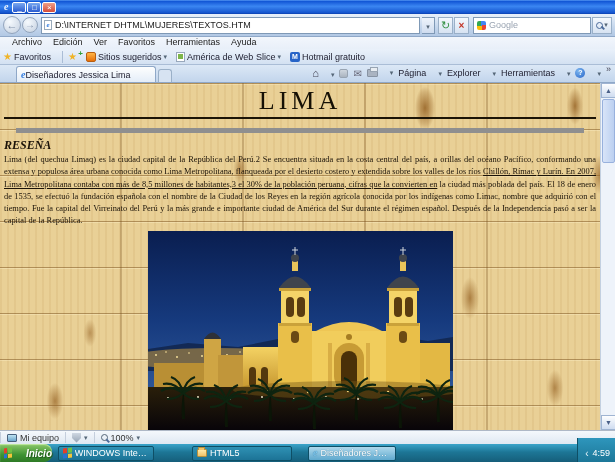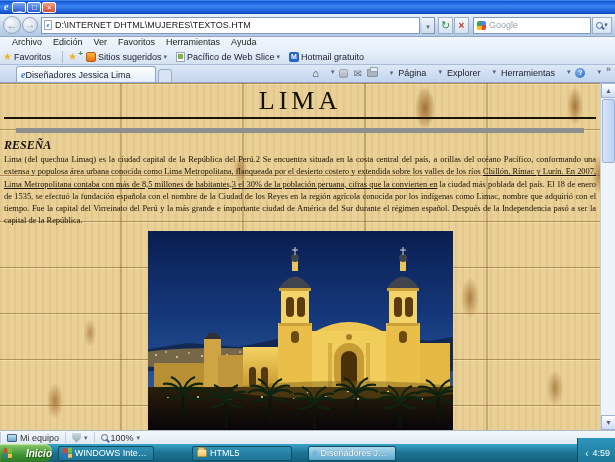--- a/index.html
+++ b/index.html
@@ -68,21 +68,21 @@
   .ic-mlive::before { content:"M"; }
 
   
   #tabbar { position:absolute; top:65px; left:0; right:0; height:18px; background:linear-gradient(#dce8f6,#c2d5ec);
     border-bottom:1px solid #8fa8c8; display:flex; align-items:flex-end; }
   .tab { width:140px; height:16px; margin-left:16px; border:1px solid #8fa8c8; border-bottom:none; border-radius:3px 3px 0 0;
     background:linear-gradient(#fdfefe,#e4edf8); display:flex; align-items:center; padding:0 4px; }
   .tab .ttl { font-size:9px; color:#223; white-space:nowrap; overflow:hidden; }
   .tabstub { width:14px; height:13px; margin-left:2px; border:1px solid #9ab0c8; border-bottom:none; border-radius:3px 3px 0 0; background:#d7e3f2; }
   #cmdbar { margin-left:auto; display:flex; align-items:center; height:18px; padding-right:4px; gap:5px; }
-  .cmd { display:flex; align-items:flex-start; gap:12px; }
+  .cmd { display:flex; align-items:flex-end; gap:12px; }
   .cmd .lbl { font-size:9px; color:#223; }
   .ic-home { font-size:11px; color:#445; line-height:11px; } .ic-home::before { content:"⌂"; }
   .ic-feed { width:9px; height:9px; border-radius:2px; background:linear-gradient(#cfd6de,#aab4c0); border:1px solid #98a4b2; }
   .ic-mail { font-size:10px; color:#667; } .ic-mail::before { content:"✉"; }
   .ic-print { width:11px; height:8px; background:#aab4c2; border:1px solid #8894a4; border-radius:1px; position:relative; }
   .ic-print::before { content:""; position:absolute; left:2px; top:-3px; width:6px; height:3px; background:#e8edf2; border:1px solid #98a4b2; }
   .ic-help { width:10px; height:10px; border-radius:50%; background:radial-gradient(circle at 35% 30%,#7db7f0,#2764c8);
     color:#fff; font-size:7px; font-weight:bold; text-align:center; line-height:10px; }
   .ic-help::before { content:"?"; }
   .chev2 { font-size:9px; color:#445; align-self:flex-start; } .chev2::before { content:"»"; }
@@ -198,21 +198,21 @@
     <span class="favlbl">Favoritos</span>
     <span class="vsep"></span>
     <span class="addfav"><span class="star"></span><span class="plus"></span></span>
     <span class="favitem">
       <span class="ic-suggest"></span>
       <span class="lbl">Sitios sugeridos</span>
       <span class="caret"></span>
     </span>
     <span class="favitem">
       <span class="ic-slice"></span>
-      <span class="lbl">Pacífico de Web Slice</span>
+      <span class="lbl">América de Web Slice</span>
       <span class="caret"></span>
     </span>
     <span class="favitem">
       <span class="ic-mlive"></span>
       <span class="lbl">Hotmail gratuito</span>
     </span>
   </div>
 
   <div id="tabbar">
     <div class="tab">

